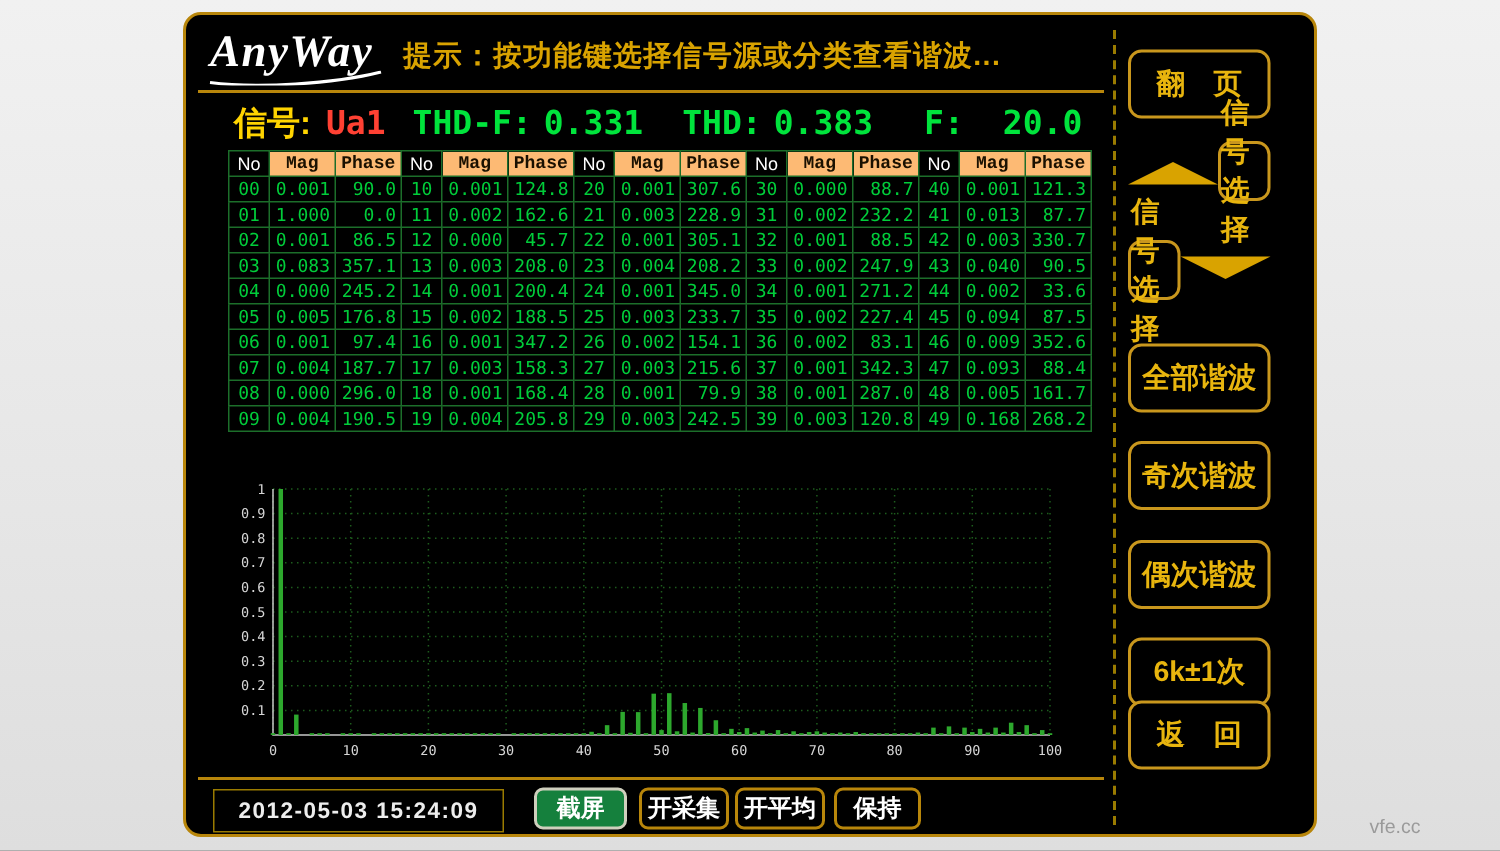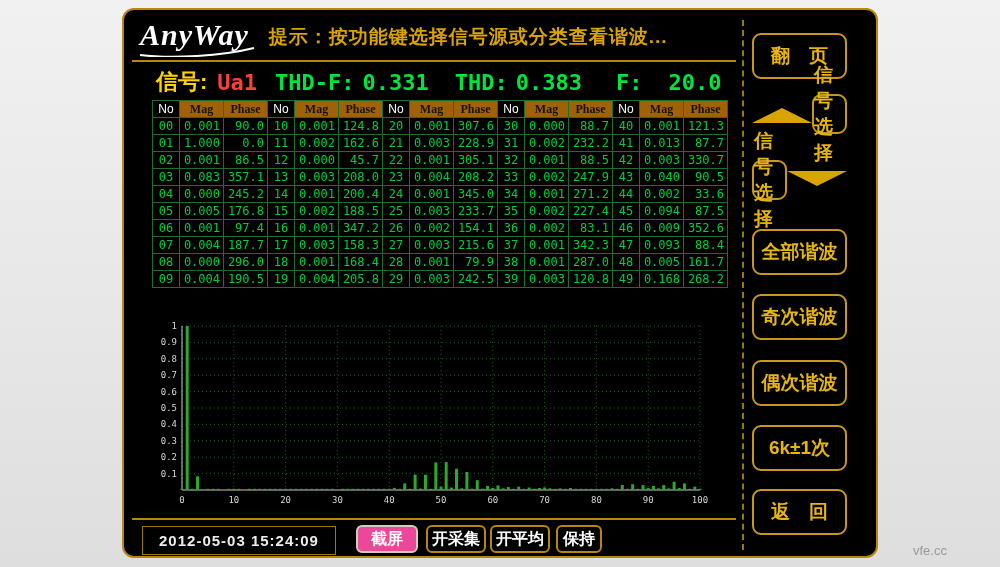--- a/index.html
+++ b/index.html
@@ -26,50 +26,50 @@
   .sig-name{color:#ff4133;margin:0 18px 0 10px;}
   .grn{color:#00e43c;}
   .gap{display:inline-block;width:26px;}
   .gap-s{display:inline-block;width:8px;}
   
   .table-wrap{position:absolute;left:28px;top:90px;}
   table{border-collapse:collapse;table-layout:fixed;font-family:"DejaVu Sans Mono",monospace;font-size:12px;padding-left:32px;}
   th,td{border:1px solid #1c6e2a;height:17px;padding:0 3px;box-sizing:border-box;overflow:hidden;}
   th.h-no{background:#000;color:#fff;width:27px;font-weight:normal;text-align:center;
     font-family:"Liberation Sans",sans-serif;font-size:12px;}
-  th.h-gold{background:#a16207;color:#1a1000;width:44px;text-align:center;font-weight:bold;
-    font-family:Liberation Serif, serif;font-size:12px;}
+  th.h-gold{background:#fdba74;color:#1a1000;width:44px;text-align:center;font-weight:bold;
+    font-family:Liberation Mono, monospace;font-size:12px;}
   td{color:#00cd3a;}
   td.c-no{text-align:center;}
   td.c-mag,td.c-phase{text-align:right;}
   
   .chart{position:absolute;left:18px;top:300px;width:580px;height:200px;}
   
   .timestamp{position:absolute;left:18px;top:516px;width:192px;height:27px;
     border:1px solid #9a7b00;color:#ededed;font-size:15px;
     display:flex;align-items:center;justify-content:center;letter-spacing:1px;font-weight:bold;}
   .f-btn{position:absolute;top:515px;height:28px;border:2px solid #b8860b;border-radius:6px;
     background:#000;color:#fff;font-size:16px;font-weight:bold;box-sizing:border-box;
     display:flex;align-items:center;justify-content:center;cursor:pointer;}
-  .f-btn.hl{background:#ec4899;border-color:#cfcfbd;color:#fff;}
+  .f-btn.hl{background:#15803d;border-color:#cfcfbd;color:#fff;}
   #btn-screenshot{left:232px;width:62px;}
   #btn-capture{left:302px;width:60px;}
   #btn-average{left:366px;width:60px;}
-  #btn-hold{left:432px;width:46px;}
+  #btn-hold{left:432px;width:58px;}
   
   .separator{position:absolute;left:618px;top:10px;height:530px;border-left:2px dashed #9a7b00;}
   .side-btn{position:absolute;left:628px;width:95px;height:46px;border:2px solid #c9971d;border-radius:9px;
     background:#000;color:#e8b50e;font-size:19px;font-weight:bold;box-sizing:border-box;
     display:flex;align-items:center;justify-content:center;cursor:pointer;white-space:pre;}
   #sb-page{top:23px;}
   #sb-all{top:219px;}
   #sb-odd{top:284px;}
   #sb-even{top:350px;}
   #sb-6k{top:415px;}
-  #sb-back{top:479px;}
+  #sb-back{top:457px;}
   .sel-wrap{position:absolute;left:628px;width:95px;display:flex;flex-direction:row;align-items:center;cursor:pointer;}
   #sel-up{top:84px;}
   #sel-down{top:150px;}
   .tri-up{width:0;height:0;border-left:30px solid transparent;border-right:30px solid transparent;
     border-bottom:15px solid #d9a300;margin-bottom:-3px;}
   .tri-down{width:0;height:0;border-left:30px solid transparent;border-right:30px solid transparent;
     border-top:15px solid #d9a300;margin-top:-3px;}
   .sel-label{width:95px;height:40px;border:2px solid #c9971d;border-radius:9px;box-sizing:border-box;
     color:#e8b50e;font-size:19px;font-weight:bold;display:flex;align-items:center;justify-content:center;}
   .watermark{position:absolute;left:913px;top:543px;color:#9a9a9a;font-size:13px;}

